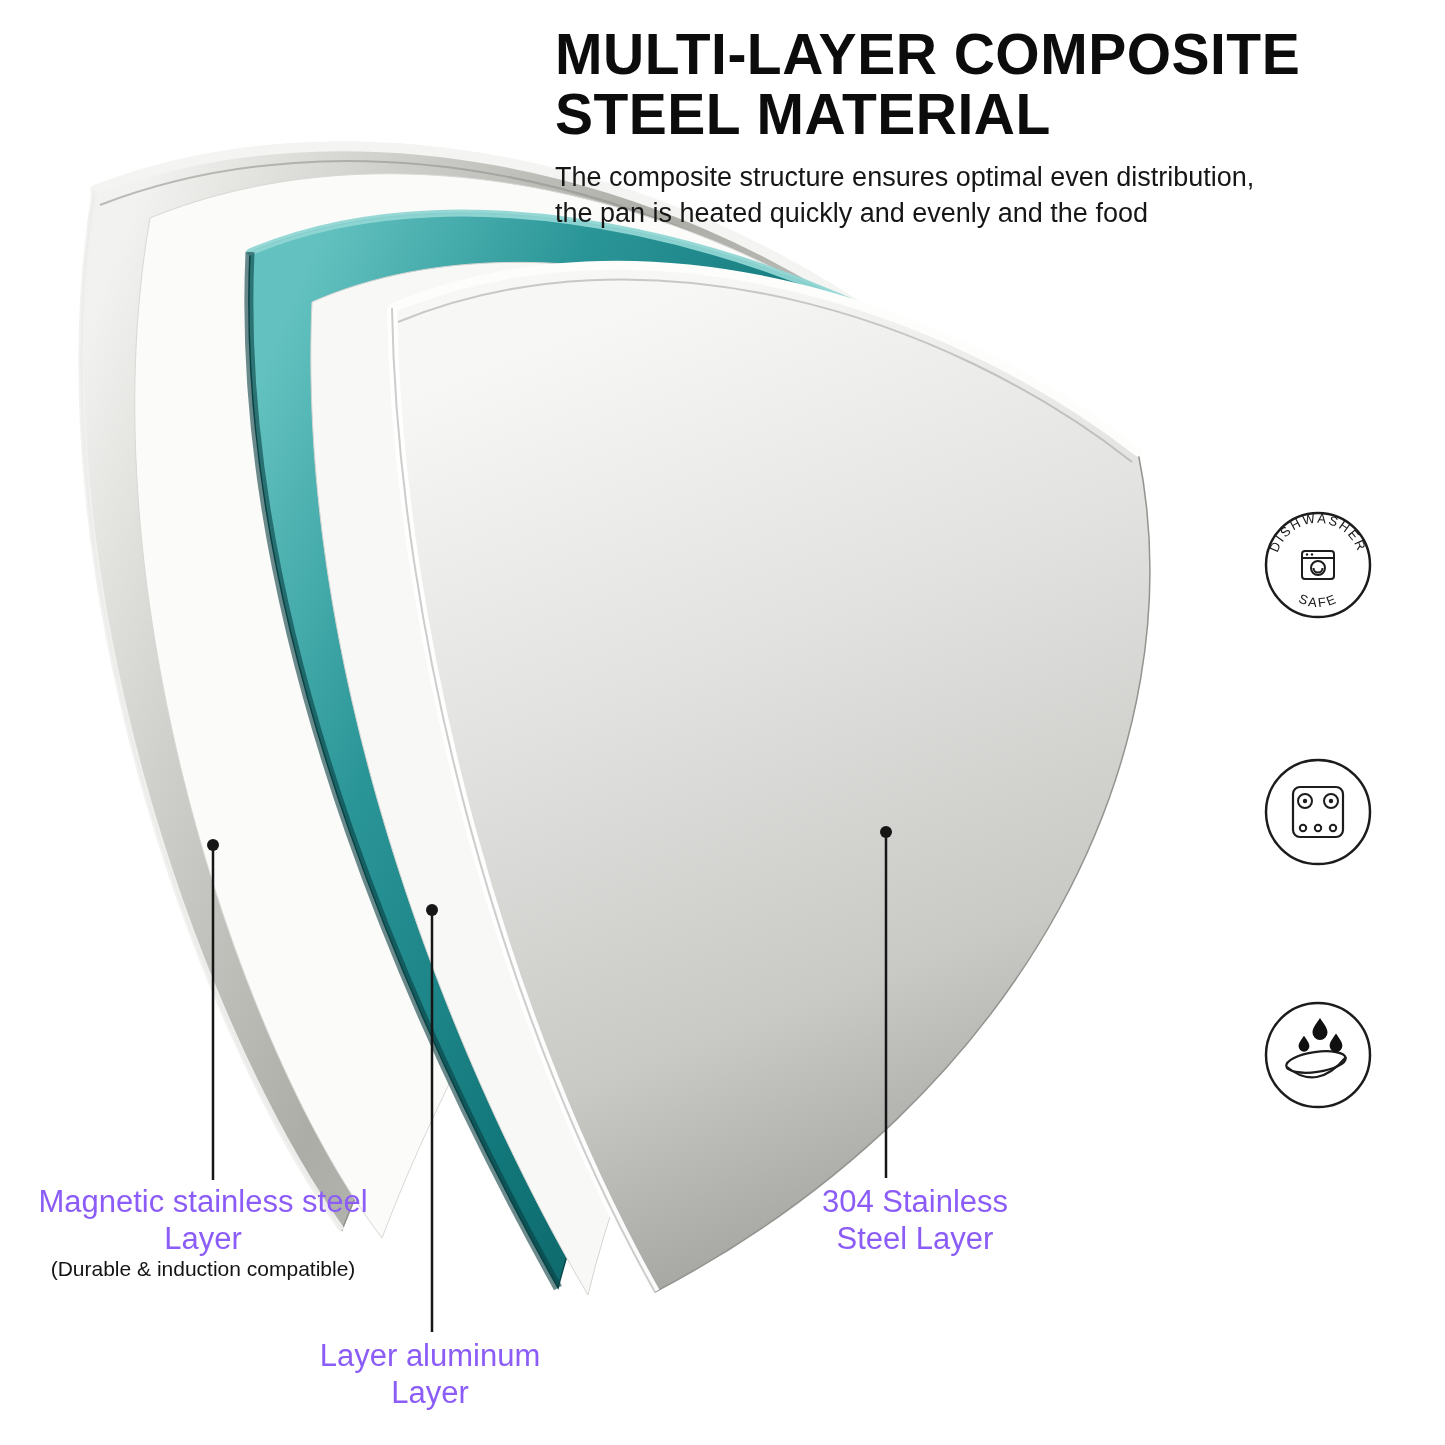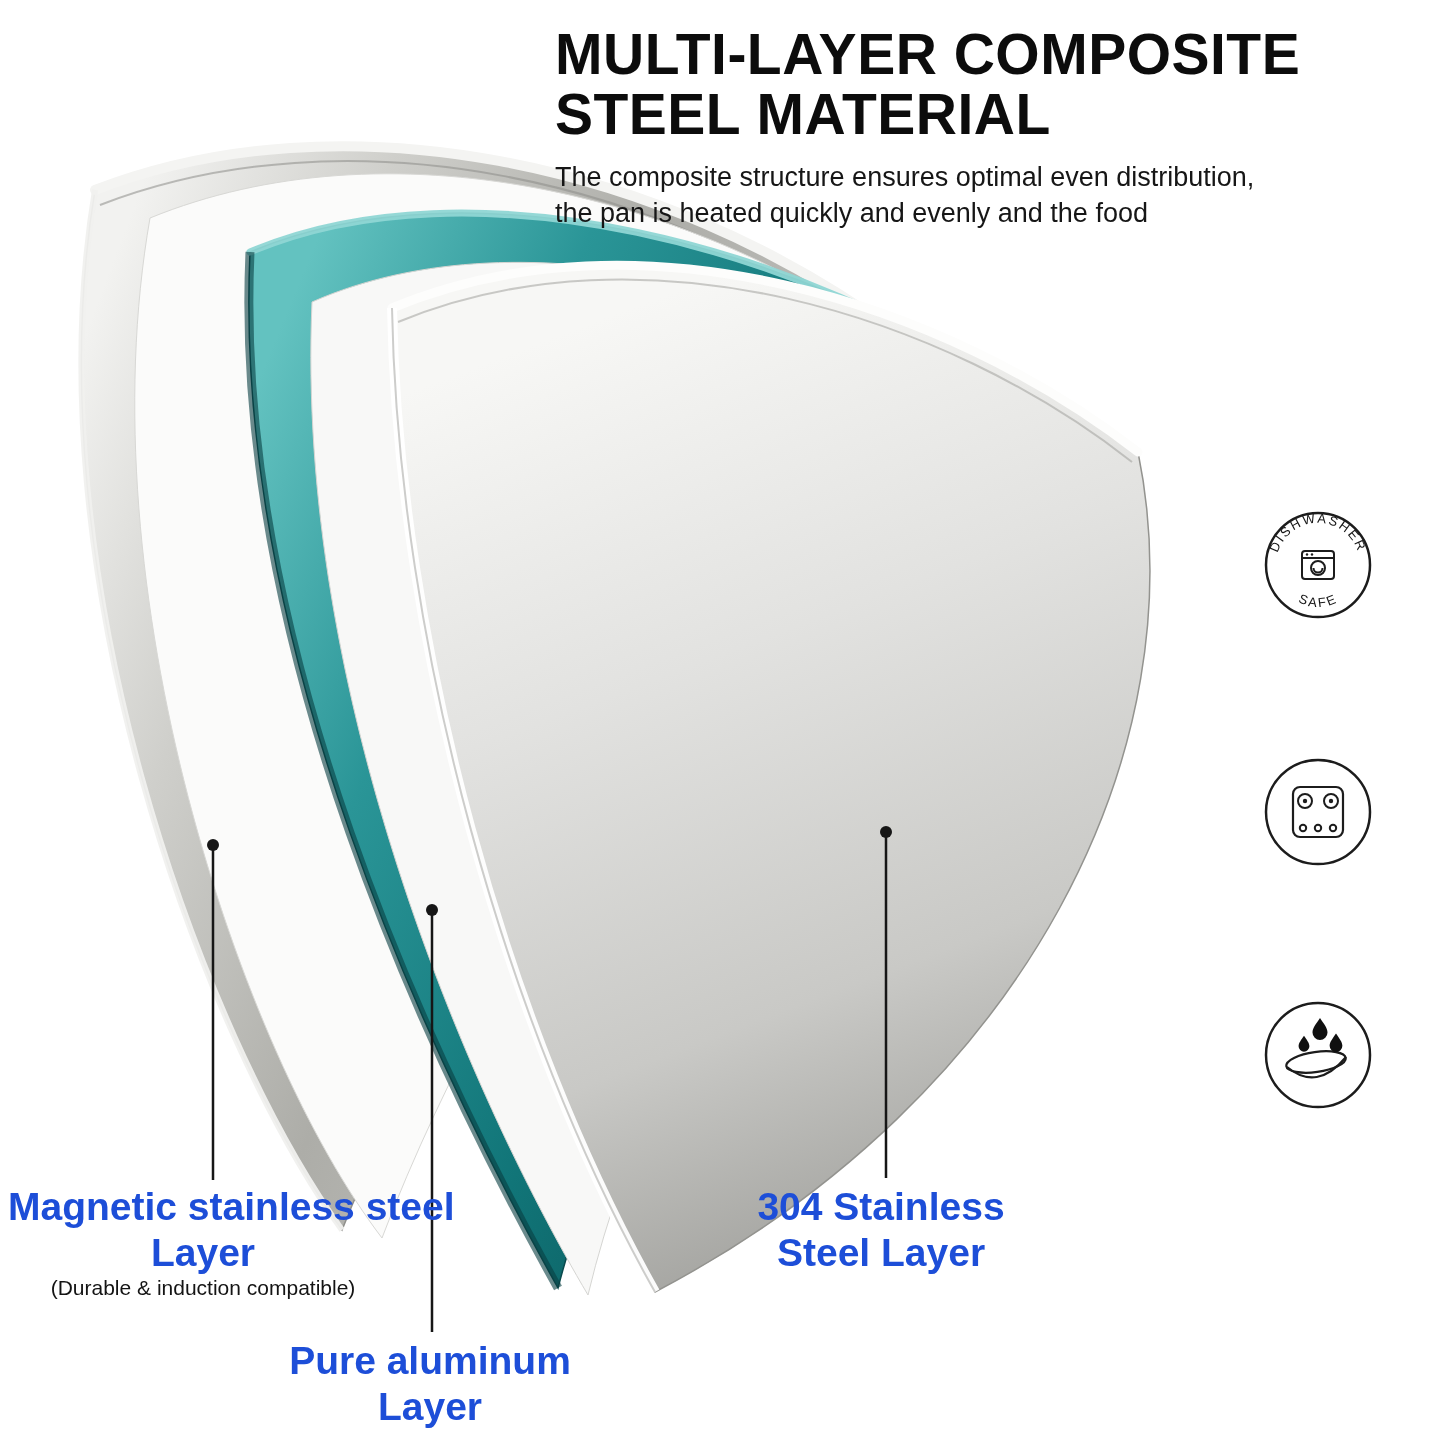--- a/index.html
+++ b/index.html
@@ -19,26 +19,26 @@
     text-align: left; z-index: 4;
   }
   .title-line {
     font-size: 57px; font-weight: bold; line-height: 1.06;
     letter-spacing: 0.5px; color: #0c0c0c; white-space: nowrap;
   }
   .subtitle { margin-top: 14px; font-size: 27px; line-height: 1.34; color: #161616; }
   .subtitle div { white-space: nowrap; }
 
   .callout { position: absolute; text-align: center; z-index: 4; }
-  .callout-title { font-weight: bold; font-size: 39px; line-height: 1.18; color: #1d4ed8; white-space: nowrap; }
+  .callout-title { font-weight: normal; font-size: 31px; line-height: 1.18; color: #8b5cf6; white-space: nowrap; }
   .callout-desc { font-size: 21px; color: #141414; white-space: nowrap; }
 
   .callout-1 { left: 8px;   top: 1184px; width: 390px; }
   .callout-2 { left: 225px; top: 1338px; width: 410px; }
-  .callout-3 { left: 611px; top: 1184px; width: 540px; }
+  .callout-3 { left: 645px; top: 1184px; width: 540px; }
 
   .badge-text {
     font-family: "Liberation Sans", sans-serif;
     font-size: 13px; letter-spacing: 2px; fill: #161616;
   }
 </style>
 </head>
 <body>
 
 <div class="stage">
@@ -151,21 +151,21 @@
     </div>
   </div>
 
   <div class="callout callout-1">
     <div class="callout-title">Magnetic stainless steel</div>
     <div class="callout-title">Layer</div>
     <div class="callout-desc">(Durable &amp; induction compatible)</div>
   </div>
 
   <div class="callout callout-2">
-    <div class="callout-title">Pure aluminum</div>
+    <div class="callout-title">Layer aluminum</div>
     <div class="callout-title">Layer</div>
   </div>
 
   <div class="callout callout-3">
     <div class="callout-title">304 Stainless</div>
     <div class="callout-title">Steel Layer</div>
   </div>
 
 </div>
 

